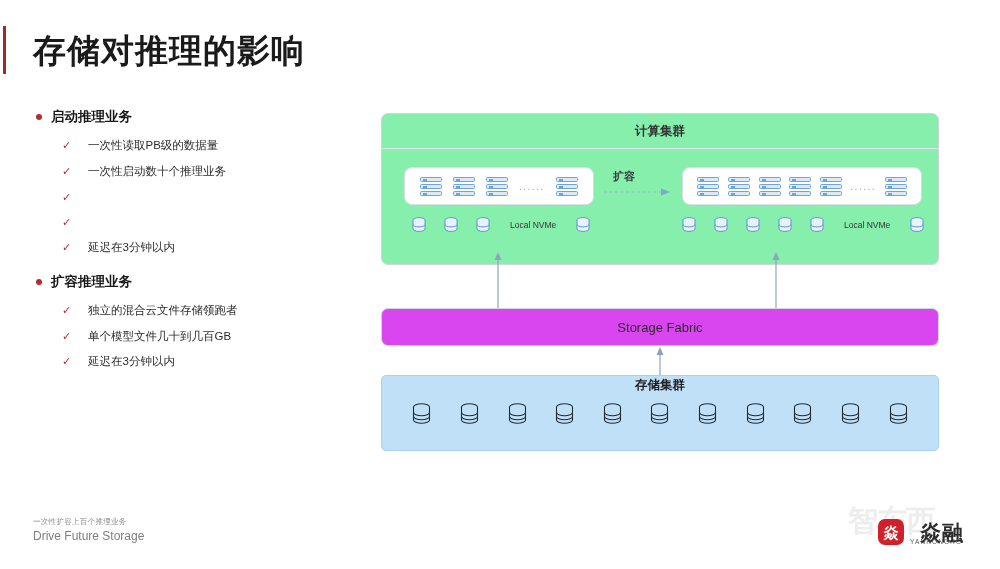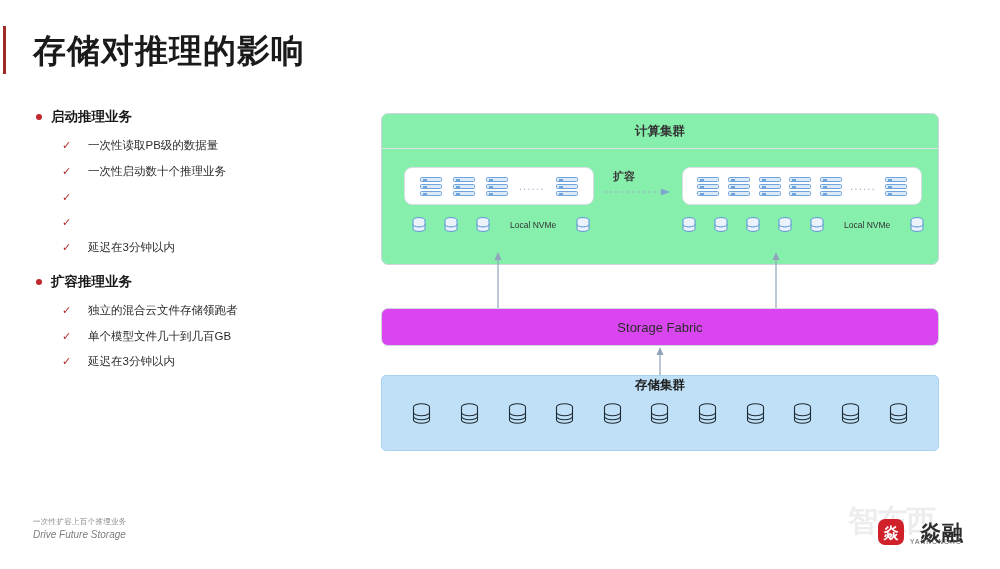--- a/index.html
+++ b/index.html
@@ -124,21 +124,21 @@
     padding:9px 16px 0 16px;
   }
   .cyl-dark { width:19px; height:21px; flex:0 0 auto; }
 
   
   .footer-text {
     position:absolute; left:33px; top:516px;
     font-size:7.5px; color:#8a8a8a; line-height:1.5;
   }
   .footer-text .cn { letter-spacing:.3px; }
-  .footer-text .en { font-size:10px; color:#7d7d7d;font-style:italic; }
+  .footer-text .en { font-size:12px; color:#7d7d7d; }
 
   .logo-wrap { position:absolute; right:22px; top:505px; width:130px; height:52px; }
   .watermark {
     position:absolute; left:0; top:-4px;
     font-size:30px; font-weight:bold; color:#ededed;
     letter-spacing:-1px; white-space:nowrap;
   }
   .logo-mark {
     position:absolute; left:30px; top:14px;
     width:26px; height:26px; border-radius:7px; background:#d0202a;

